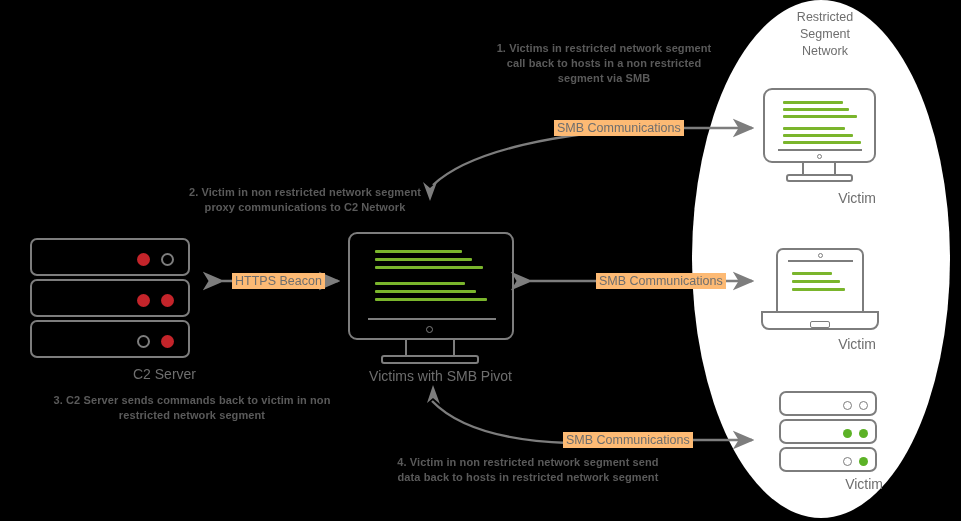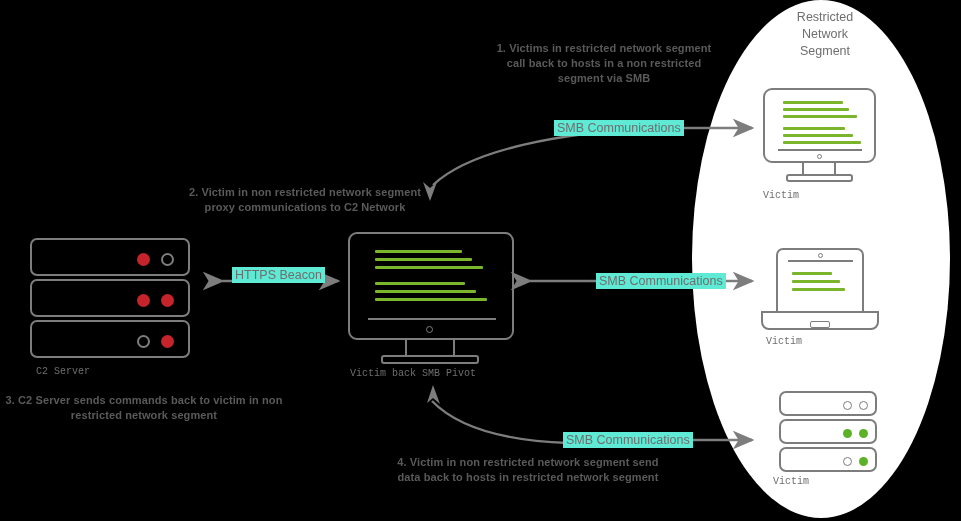--- a/index.html
+++ b/index.html
@@ -42,29 +42,28 @@
     position: absolute;
     text-align: center;
     font-size: 11px;
     line-height: 15px;
     color: #5a5a5a;
     font-weight: bold;
     letter-spacing: 0.1px;
   }
   .note-1 { left: 430px; top: 41px;  width: 348px; }
   .note-2 { left: 155px; top: 185px; width: 300px; }
-  .note-3 { left: 0px;   top: 393px; width: 288px; }
+  .note-3 { left: 0px;   top: 393px; width: 288px; padding-left: 48px; }
   .note-4 { left: 368px; top: 455px; width: 320px; }
 
   .dev-label {
     position: absolute;
-    text-align: left;
-    font-size: 10px;
+    text-align: right;
+    font-size: 14px;
     color: #6e6e6e;
-    font-family: Liberation Mono, monospace;
   }
 
   
   .rack {
     position: absolute;
   }
   .rack-unit {
     position: relative;
     border: 2.2px solid #7d7d7d;
     border-radius: 7px;
@@ -139,36 +138,36 @@
     position: absolute;
     left: 0; top: 0;
     width: 961px;
     height: 521px;
     pointer-events: none;
   }
   .edge-label {
     position: absolute;
     font-size: 12.5px;
     color: #6e6e6e;
-    background: #5eead4;
+    background: #fdba74;
     padding: 1px 3px;
     white-space: nowrap;
     line-height: 14px;
   }
 </style>
 </head>
 <body>
 
 <div id="canvas">
 
   <div class="ellipse"></div>
   <div class="ellipse-label">
     <div>Restricted</div>
+    <div>Segment</div>
     <div>Network</div>
-    <div>Segment</div>
   </div>
 
   <svg class="conn" viewBox="0 0 961 521">
     <defs>
       <marker id="arrR" markerWidth="9" markerHeight="9" refX="8" refY="4.5" orient="auto">
         <path d="M0,0.6 L9,4.5 L0,8.4 L2.4,4.5 Z" fill="#7d7d7d"></path>
       </marker>
       <marker id="arrL" markerWidth="9" markerHeight="9" refX="8" refY="4.5" orient="auto">
         <path d="M0,0.6 L9,4.5 L0,8.4 L2.4,4.5 Z" fill="#7d7d7d"></path>
       </marker>
@@ -194,21 +193,21 @@
     <g>
       <path d="M 568,443 C 510,441 460,430 432,401" fill="none" stroke="#7d7d7d" stroke-width="2.4"></path>
       <path d="M 427,403 L 433,385 L 440,404 L 433,398 Z" fill="#7d7d7d"></path>
     </g>
 
     <g>
       <line x1="670" y1="440" x2="752" y2="440" stroke="#7d7d7d" stroke-width="2.4" marker-end="url(#arrR)"></line>
     </g>
   </svg>
 
-  <div class="edge-label" style="left:232px; top:267px;">HTTPS Beacon</div>
+  <div class="edge-label" style="left:232px; top:273px;">HTTPS Beacon</div>
   <div class="edge-label" style="left:554px; top:120px;">SMB Communications</div>
   <div class="edge-label" style="left:596px; top:273px;">SMB Communications</div>
   <div class="edge-label" style="left:563px; top:432px;">SMB Communications</div>
 
   <div class="note note-1">
     <div>1. Victims in restricted network segment</div>
     <div>call back to hosts in a non restricted</div>
     <div>segment via SMB</div>
   </div>
   <div class="note note-2">
@@ -247,21 +246,21 @@
       <span class="gline" style="left:25px; top:32px; width:108px;"></span>
       <span class="gline" style="left:25px; top:48px; width:90px;"></span>
       <span class="gline" style="left:25px; top:56px; width:101px;"></span>
       <span class="gline" style="left:25px; top:64px; width:112px;"></span>
       <span class="mon-divider" style="left:18px; top:84px; width:128px;"></span>
       <span class="mon-dot" style="left:76px; top:92px; width:7px; height:7px;"></span>
     </div>
     <div class="mon-neck" style="left:405px; top:340px; width:50px; height:17px;"></div>
     <div class="mon-base" style="left:381px; top:355px; width:98px; height:9px;"></div>
   </div>
-  <div class="dev-label" style="left:350px; top:368px; width:162px;">Victim back SMB Pivot</div>
+  <div class="dev-label" style="left:350px; top:368px; width:162px;">Victims with SMB Pivot</div>
 
   <div>
     <div class="mon-screen" style="left:763px; top:88px; width:113px; height:75px;">
       <span class="gline" style="left:18px; top:11px; width:60px;"></span>
       <span class="gline" style="left:18px; top:18px; width:66px;"></span>
       <span class="gline" style="left:18px; top:25px; width:74px;"></span>
       <span class="gline" style="left:18px; top:37px; width:62px;"></span>
       <span class="gline" style="left:18px; top:44px; width:70px;"></span>
       <span class="gline" style="left:18px; top:51px; width:78px;"></span>
       <span class="mon-divider" style="left:13px; top:59px; width:84px; height:1.6px;"></span>

